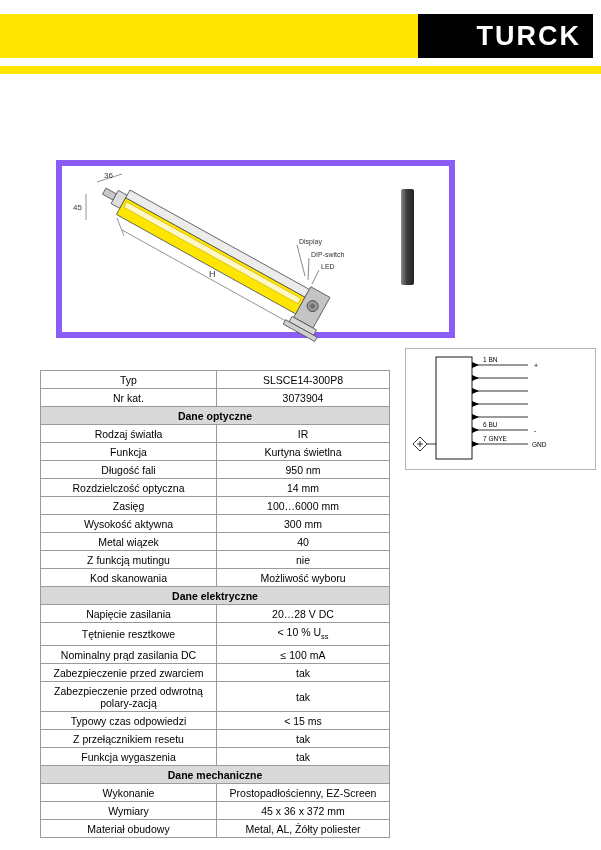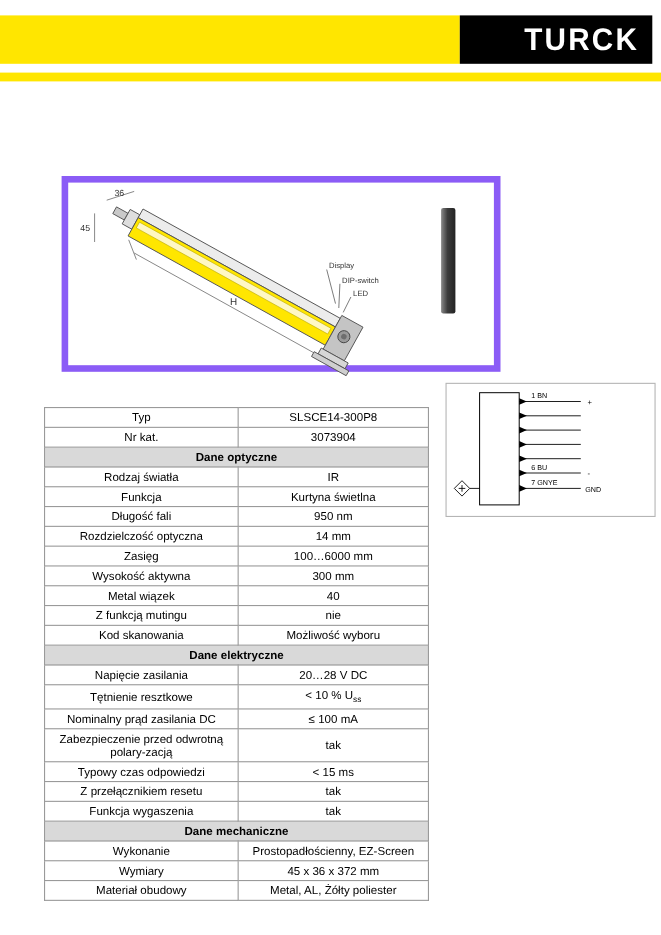--- a/index.html
+++ b/index.html
@@ -183,20 +183,24 @@
         </tr>
         <tr>
           <td class="lbl">Tętnienie resztkowe</td>
           <td class="val">&lt; 10 % U<sub>ss</sub></td>
         </tr>
         <tr>
           <td class="lbl">Nominalny prąd zasilania DC</td>
           <td class="val">≤ 100 mA</td>
         </tr>
         <tr>
+          <td class="lbl">Zabezpieczenie przed zwarciem</td>
+          <td class="val">tak</td>
+        </tr>
+        <tr>
           <td class="lbl">Zabezpieczenie przed odwrotną polary-zacją</td>
           <td class="val">tak</td>
         </tr>
         <tr>
           <td class="lbl">Typowy czas odpowiedzi</td>
           <td class="val">&lt; 15  ms</td>
         </tr>
         <tr>
           <td class="lbl">Z przełącznikiem resetu</td>
           <td class="val">tak</td>

